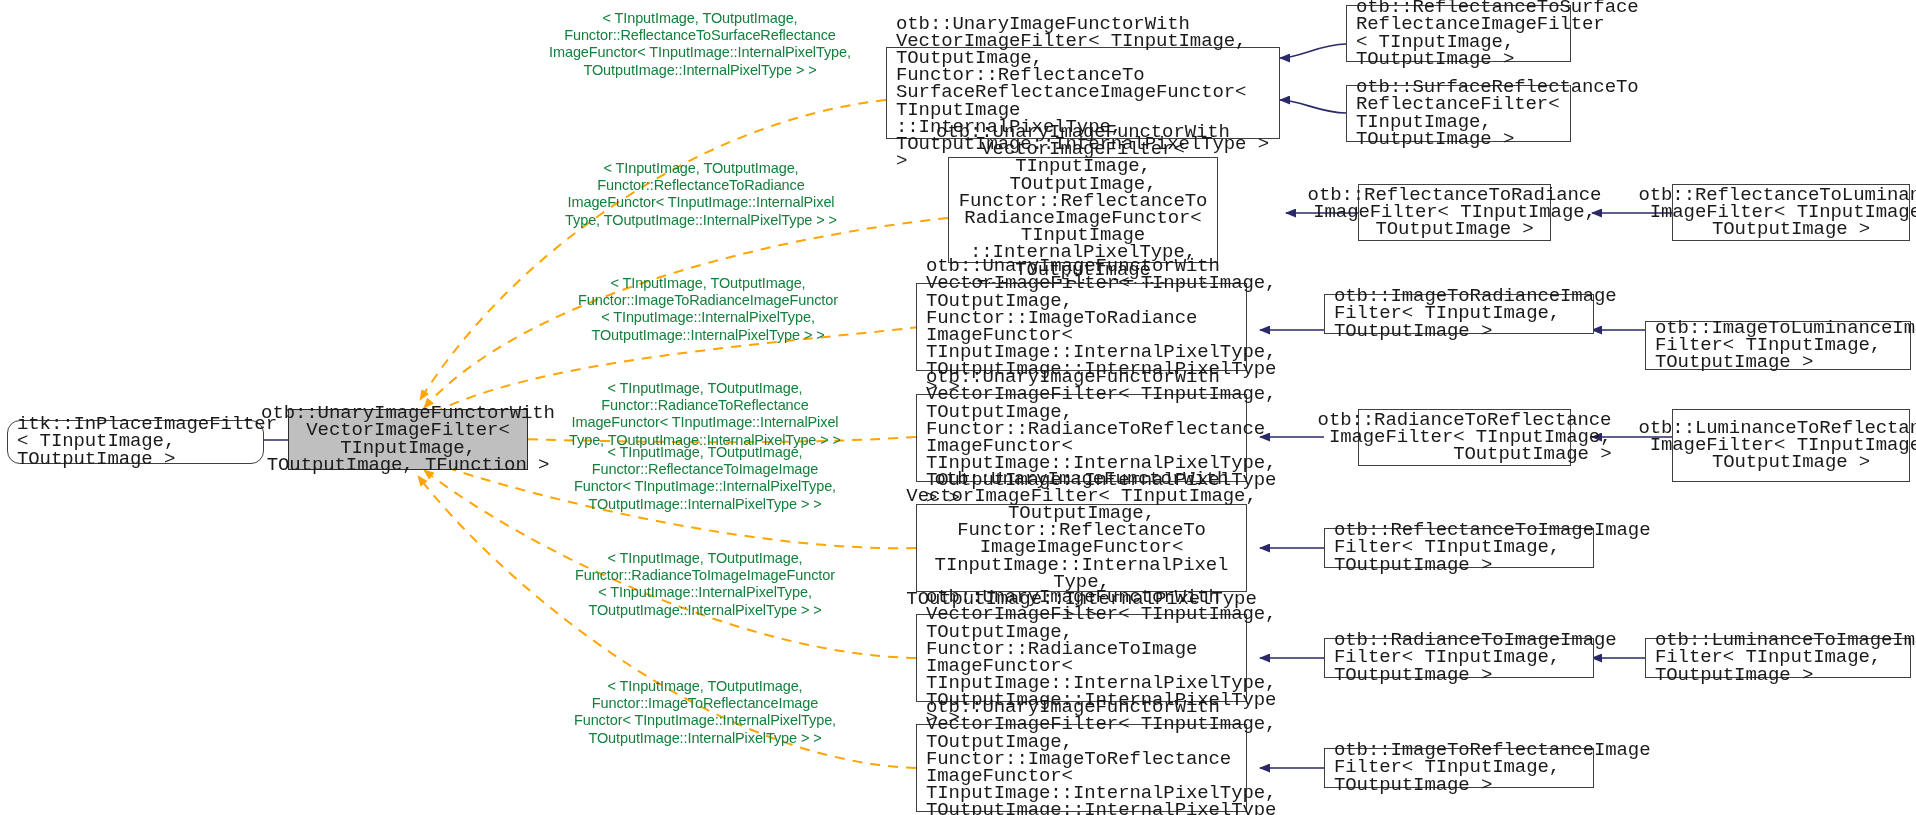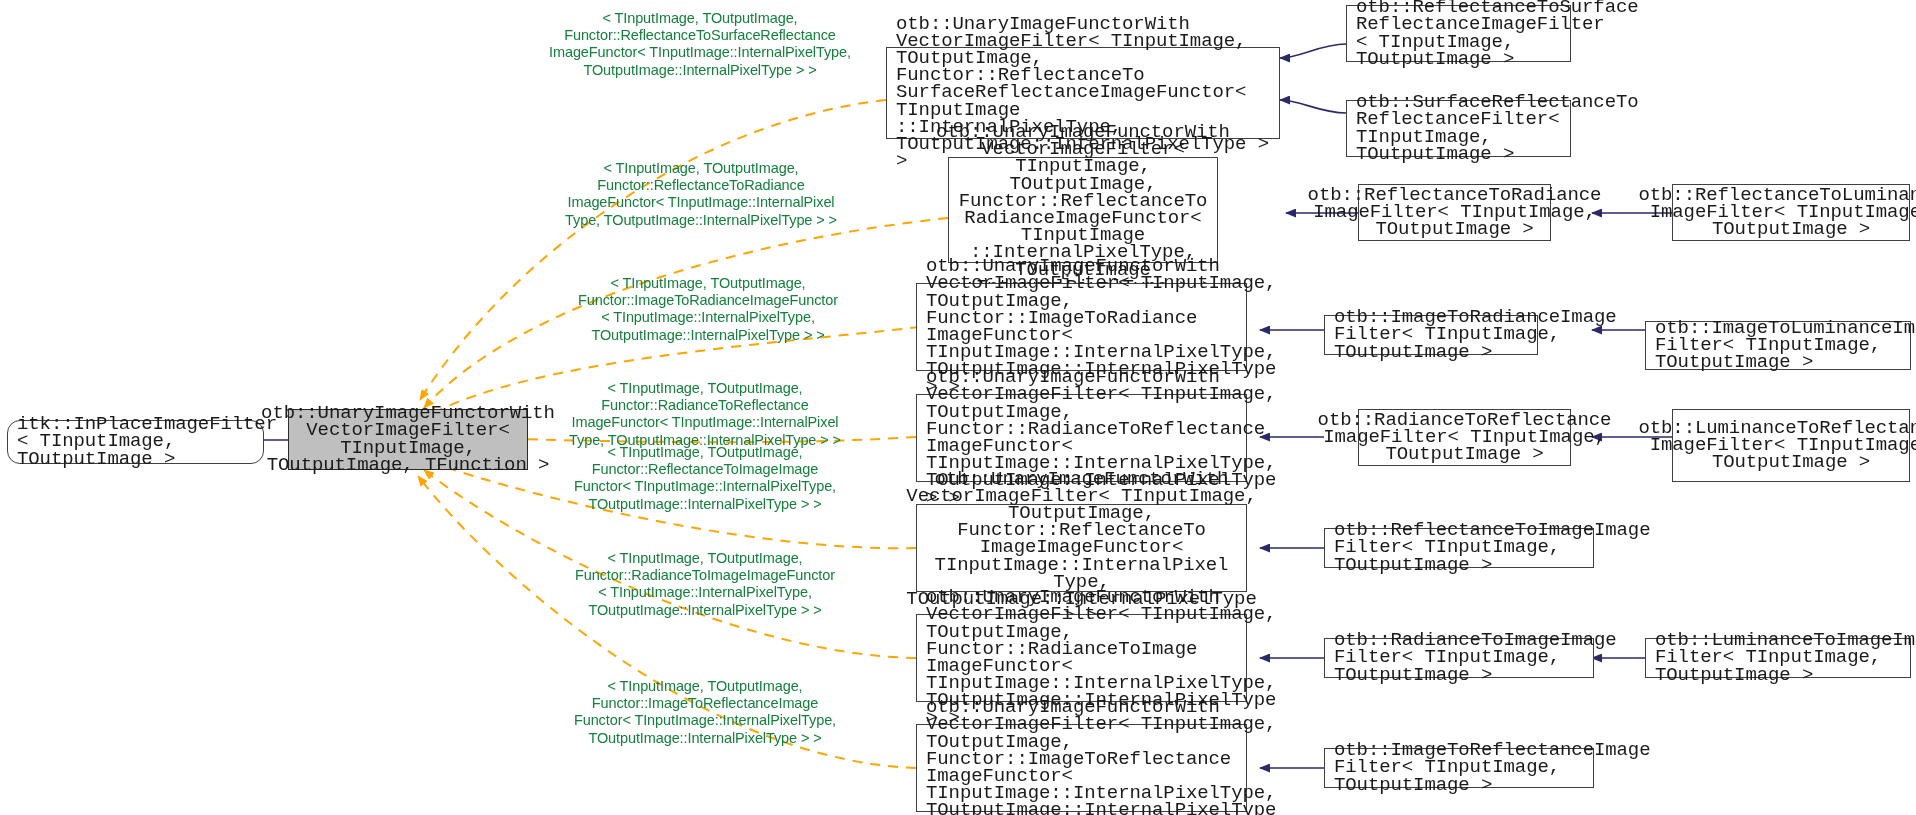--- a/index.html
+++ b/index.html
@@ -155,32 +155,32 @@
   <div class="node leftalign" style="left:916px; top:724px; width:331px; height:88px;">otb::UnaryImageFunctorWith
 VectorImageFilter&lt; TInputImage,
  TOutputImage, Functor::ImageToReflectance
 ImageFunctor&lt; TInputImage::InternalPixelType,
 TOutputImage::InternalPixelType &gt; &gt;</div>
 
   <div class="node leftalign" style="left:1346px; top:5px; width:225px; height:57px;">otb::ReflectanceToSurface
 ReflectanceImageFilter
 &lt; TInputImage, TOutputImage &gt;</div>
 
-  <div class="node leftalign" style="left:1346px; top:85px; width:225px; height:57px;margin-top:15px;">otb::SurfaceReflectanceTo
+  <div class="node leftalign" style="left:1346px; top:85px; width:225px; height:57px;">otb::SurfaceReflectanceTo
 ReflectanceFilter&lt; TInputImage,
 TOutputImage &gt;</div>
 
   <div class="node" style="left:1358px; top:184px; width:193px; height:57px;">otb::ReflectanceToRadiance
 ImageFilter&lt; TInputImage,
 TOutputImage &gt;</div>
 
-  <div class="node leftalign" style="left:1324px; top:315px; width:214px; height:40px;">otb::ImageToRadianceImage
-Filter&lt; TInputImage, TOutputImage &gt;</div>
-
-  <div class="node" style="left:1358px; top:409px; width:213px; height:57px;">otb::RadianceToReflectance
+  <div class="node leftalign" style="left:1324px; top:294px; width:270px; height:40px;">otb::ImageToRadianceImage
+Filter&lt; TInputImage, TOutputImage &gt;</div>
+
+  <div class="node" style="left:1358px; top:409px; width:213px; height:57px;text-align:right;">otb::RadianceToReflectance
 ImageFilter&lt; TInputImage,
 TOutputImage &gt;</div>
 
   <div class="node leftalign" style="left:1324px; top:528px; width:270px; height:40px;">otb::ReflectanceToImageImage
 Filter&lt; TInputImage, TOutputImage &gt;</div>
 
   <div class="node leftalign" style="left:1324px; top:638px; width:270px; height:40px;">otb::RadianceToImageImage
 Filter&lt; TInputImage, TOutputImage &gt;</div>
 
   <div class="node leftalign" style="left:1324px; top:748px; width:270px; height:40px;">otb::ImageToReflectanceImage

